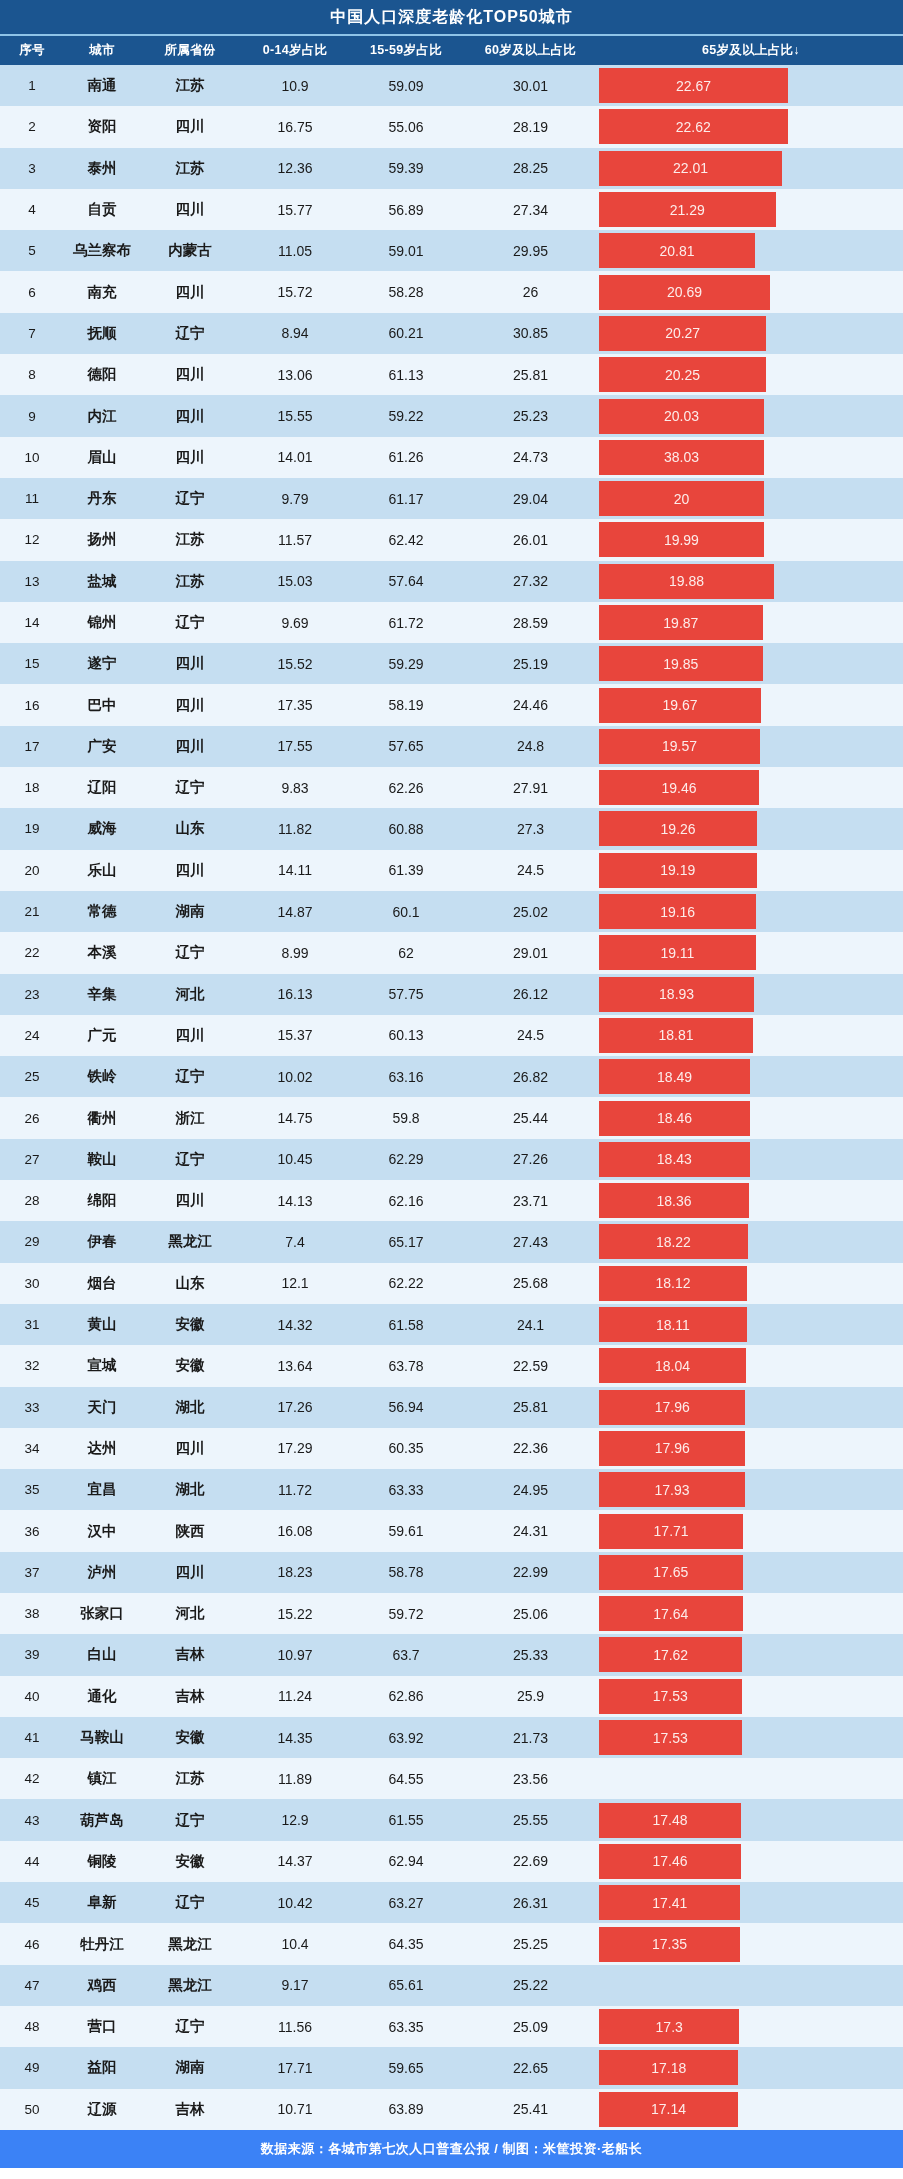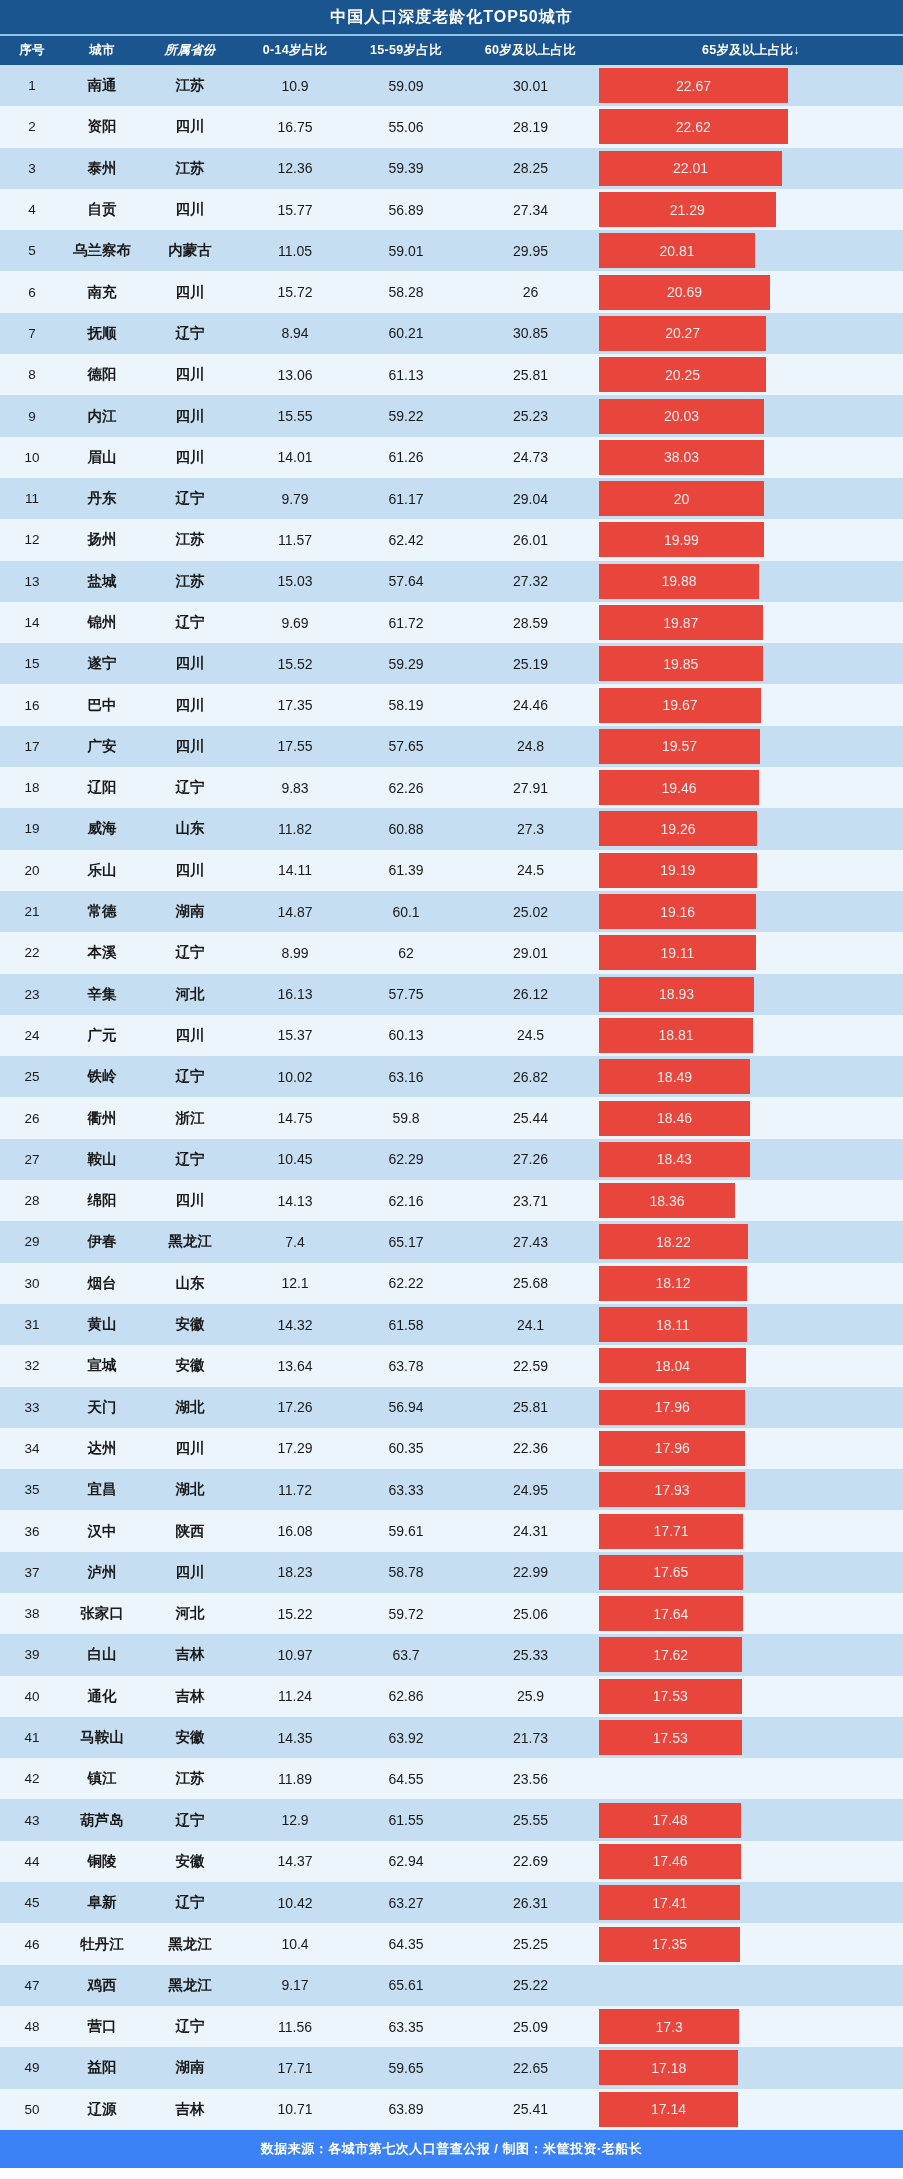--- a/index.html
+++ b/index.html
@@ -121,21 +121,21 @@
   .c-rank { width: 64px; }
   .c-city { width: 76px; }
   .c-prov { width: 100px; }
   .c-v1   { width: 110px; }
   .c-v2   { width: 112px; }
   .c-v3   { width: 137px; }
   .c-bar  { flex: 1; }
 
   .h-rank { width: 64px; }
   .h-city { width: 76px; }
-  .h-prov { width: 100px; font-style: italic; }
+  .h-prov { width: 100px; }
   .h-v1   { width: 110px; }
   .h-v2   { width: 112px; }
   .h-v3   { width: 137px; }
   .h-bar  { flex: 1; }
 
   
   .barwrap {
     position: relative;
     height: 41.3px;
     display: flex;
@@ -867,21 +867,21 @@
         </span>
       </div>
       <div class="row odd">
         <span class="cell rank c-rank">13</span>
         <span class="cell city c-city">盐城</span>
         <span class="cell prov c-prov">江苏</span>
         <span class="cell num c-v1">15.03</span>
         <span class="cell num c-v2">57.64</span>
         <span class="cell num c-v3">27.32</span>
         <span class="barwrap c-bar">
-          <span class="bar" style="width:160px">19.88</span>
+          <span class="bar" style="width:175px">19.88</span>
         </span>
       </div>
       <div class="row even">
         <span class="cell rank c-rank">14</span>
         <span class="cell city c-city">锦州</span>
         <span class="cell prov c-prov">辽宁</span>
         <span class="cell num c-v1">9.69</span>
         <span class="cell num c-v2">61.72</span>
         <span class="cell num c-v3">28.59</span>
         <span class="barwrap c-bar">
@@ -1032,21 +1032,21 @@
         </span>
       </div>
       <div class="row even">
         <span class="cell rank c-rank">28</span>
         <span class="cell city c-city">绵阳</span>
         <span class="cell prov c-prov">四川</span>
         <span class="cell num c-v1">14.13</span>
         <span class="cell num c-v2">62.16</span>
         <span class="cell num c-v3">23.71</span>
         <span class="barwrap c-bar">
-          <span class="bar" style="width:136px">18.36</span>
+          <span class="bar" style="width:150.0px">18.36</span>
         </span>
       </div>
       <div class="row odd">
         <span class="cell rank c-rank">29</span>
         <span class="cell city c-city">伊春</span>
         <span class="cell prov c-prov">黑龙江</span>
         <span class="cell num c-v1">7.4</span>
         <span class="cell num c-v2">65.17</span>
         <span class="cell num c-v3">27.43</span>
         <span class="barwrap c-bar">

